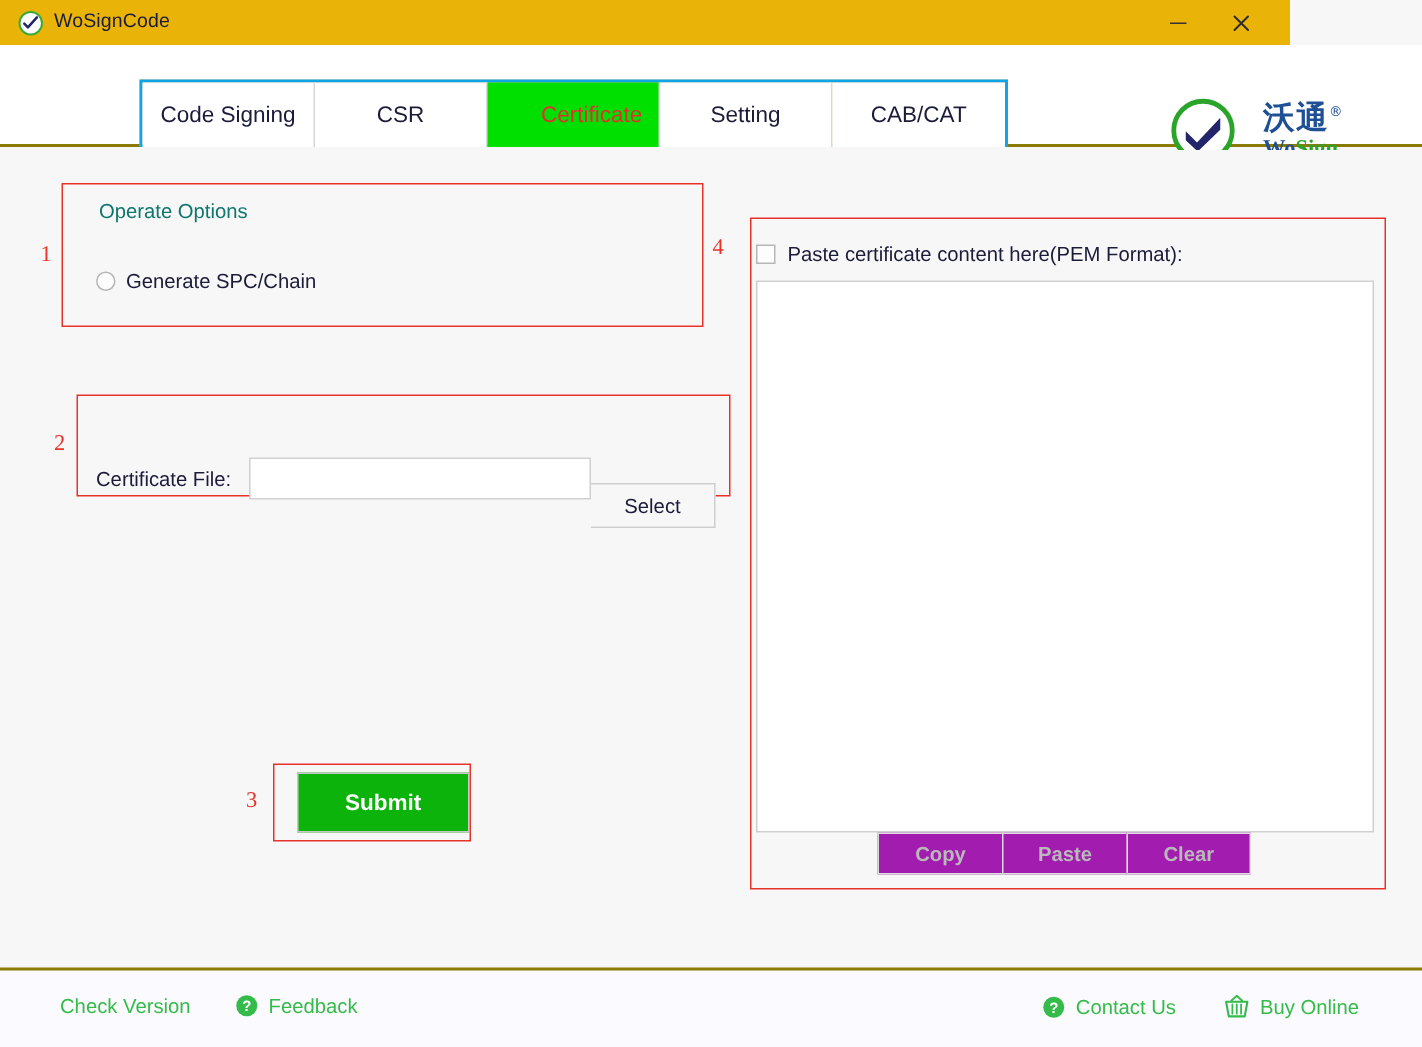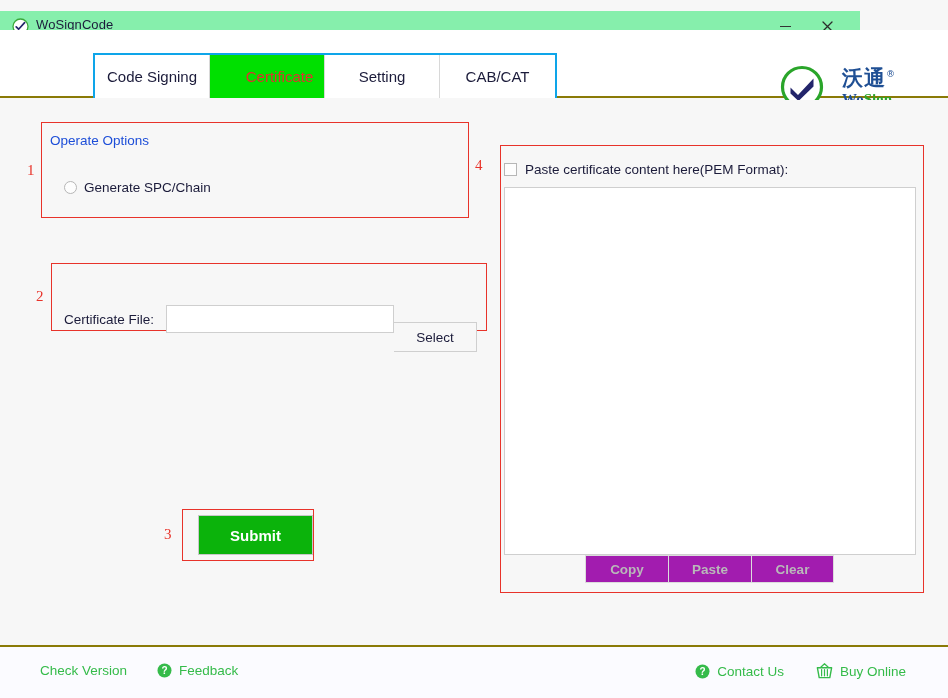--- a/index.html
+++ b/index.html
@@ -12,23 +12,23 @@
   }
 
   #app {
     position: relative;
     width: 948px; height: 698px;
     background: #f7f7f7;
   }
 
   
   .titlebar {
-    position: absolute; left: 0; top: 11px;
+    position: absolute; left: 0; top: 0;
     width: 860px; height: 30px;
-    background: #86efac;
+    background: #eab308;
     display: flex; align-items: center;
   }
   .app-icon {
     position: absolute; left: 12px; top: 7px;
     width: 17px; height: 17px;
   }
   .app-title {
     position: absolute; left: 36px; top: 6px;
     font-size: 13px; color: #1b1b3a;
     letter-spacing: .1px;
@@ -123,22 +123,22 @@
   }
 
   
   .groupbox {
     position: absolute; left: 41px; top: 22px;
     width: 428px; height: 96px;
     border: 1px solid #e8332a;
     background: transparent;
   }
   .groupbox-title {
-    position: absolute; left: 8px; top: 10px;
-    font-size: 13.5px; color: #1d4ed8;
+    position: absolute; left: 24px; top: 10px;
+    font-size: 13.5px; color: #0f766e;
   }
   .radio-row {
     position: absolute; left: 22px; top: 57px;
     display: flex; align-items: center;
   }
   .radio-item {
     display: flex; align-items: center;
     font-size: 13.5px; color: #1b1b3a;
     cursor: default;
   }
@@ -286,20 +286,21 @@
       <svg width="11" height="11" viewBox="0 0 11 11">
         <path d="M1 1 L10 10 M10 1 L1 10" stroke="#2b2b2b" stroke-width="1.3" stroke-linecap="round"></path>
       </svg>
     </div>
   </div>
 
   <div class="header">
 
     <div class="tabs">
       <div class="tab w1">Code Signing</div>
+      <div class="tab w2">CSR</div>
       <div class="tab w3 active">Certificate</div>
       <div class="tab w5">Setting</div>
       <div class="tab w4">CAB/CAT</div>
     </div>
 
     <div class="logo">
       <span>
         <svg class="logo-mark" viewBox="0 0 44 44">
           <circle cx="22" cy="22" r="19.5" fill="#ffffff" stroke="#2aa52a" stroke-width="3.2"></circle>
           <path d="M10.5 22.5 L18 30 L33.5 13.5 L33.5 21.5 L18.5 36 L10.5 28.5 Z" fill="#23256b"></path>

